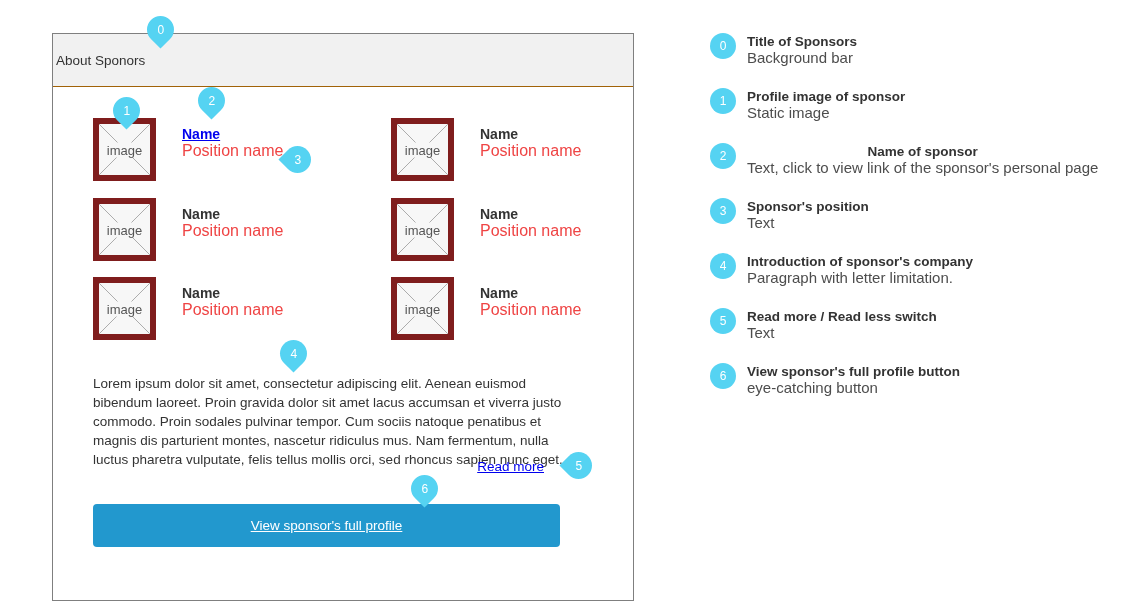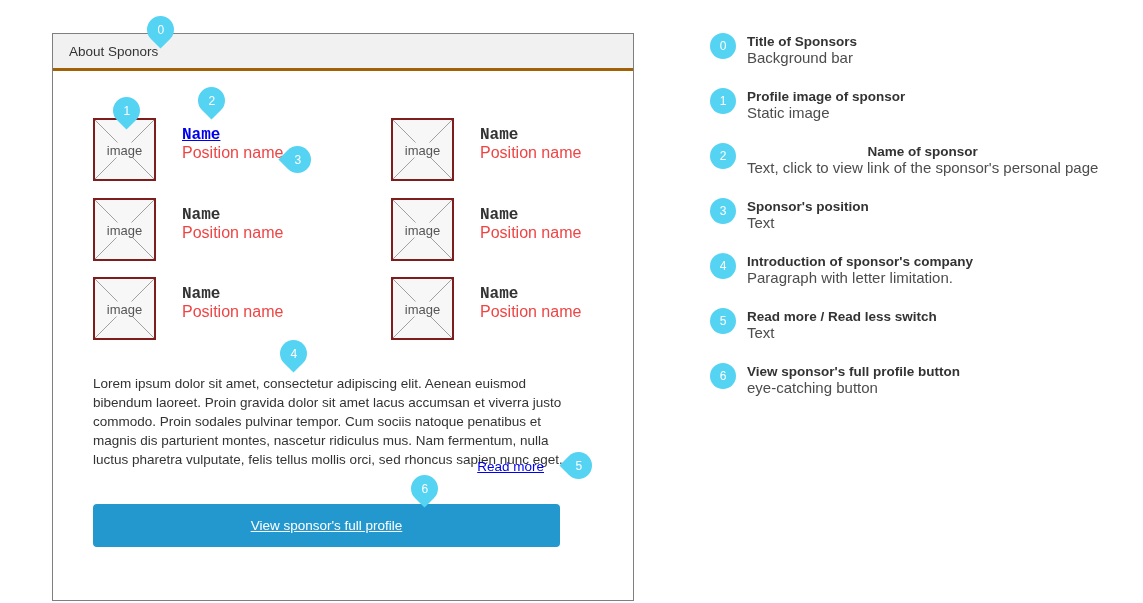--- a/index.html
+++ b/index.html
@@ -17,39 +17,39 @@
     font-family:"Liberation Sans","DejaVu Sans",sans-serif;color:var(--text-dark);
     overflow:hidden;
   }
 
   
   .panel{
     position:absolute;left:52px;top:33px;width:582px;height:568px;
     background:#fff;border:1px solid var(--border-gray);
   }
   .panel-header{
-    position:absolute;left:0;top:0;width:100%;height:37px;
-    background:var(--light-gray);border-bottom:3px solid #a16207;
-    display:flex;align-items:center;padding-left:16px;
+    position:absolute;left:0;top:0;width:100%;height:53px;
+    background:var(--light-gray);border-bottom:1px solid #a16207;
+    display:flex;align-items:center;padding-left:3px;
     font-size:13.5px;color:#333;
   }
 
   
   .card{position:absolute;width:250px;height:63px;}
   .img-ph{
     position:absolute;left:0;top:0;width:63px;height:63px;
-    background:#f7f7f7;border:2px solid #7f1d1d;
+    background:#f7f7f7;border:6px solid #7f1d1d;
   }
   .img-ph svg{position:absolute;left:0;top:0;width:100%;height:100%;}
   .img-ph .img-label{
     position:absolute;left:50%;top:50%;transform:translate(-50%,-50%);
     background:#f7f7f7;padding:0 3px;font-size:13px;color:#555;
   }
   .card-text{position:absolute;left:89px;top:8px;}
-  .card-name{font-size:16px;font-weight:bold;color:#333;font-family:Liberation Mono, monospace;}
+  .card-name{font-size:14px;font-weight:bold;color:#333;}
   .card-name.is-link{color:var(--link-blue);text-decoration:underline;cursor:pointer;}
   .card-pos{font-size:16px;color:#ef4444;margin-top:0;}
 
   
   .intro{
     position:absolute;left:40px;top:340px;width:472px;
     font-size:13.5px;line-height:19px;color:#333;
   }
   .read-more{
     position:absolute;top:425px;right:89px;

